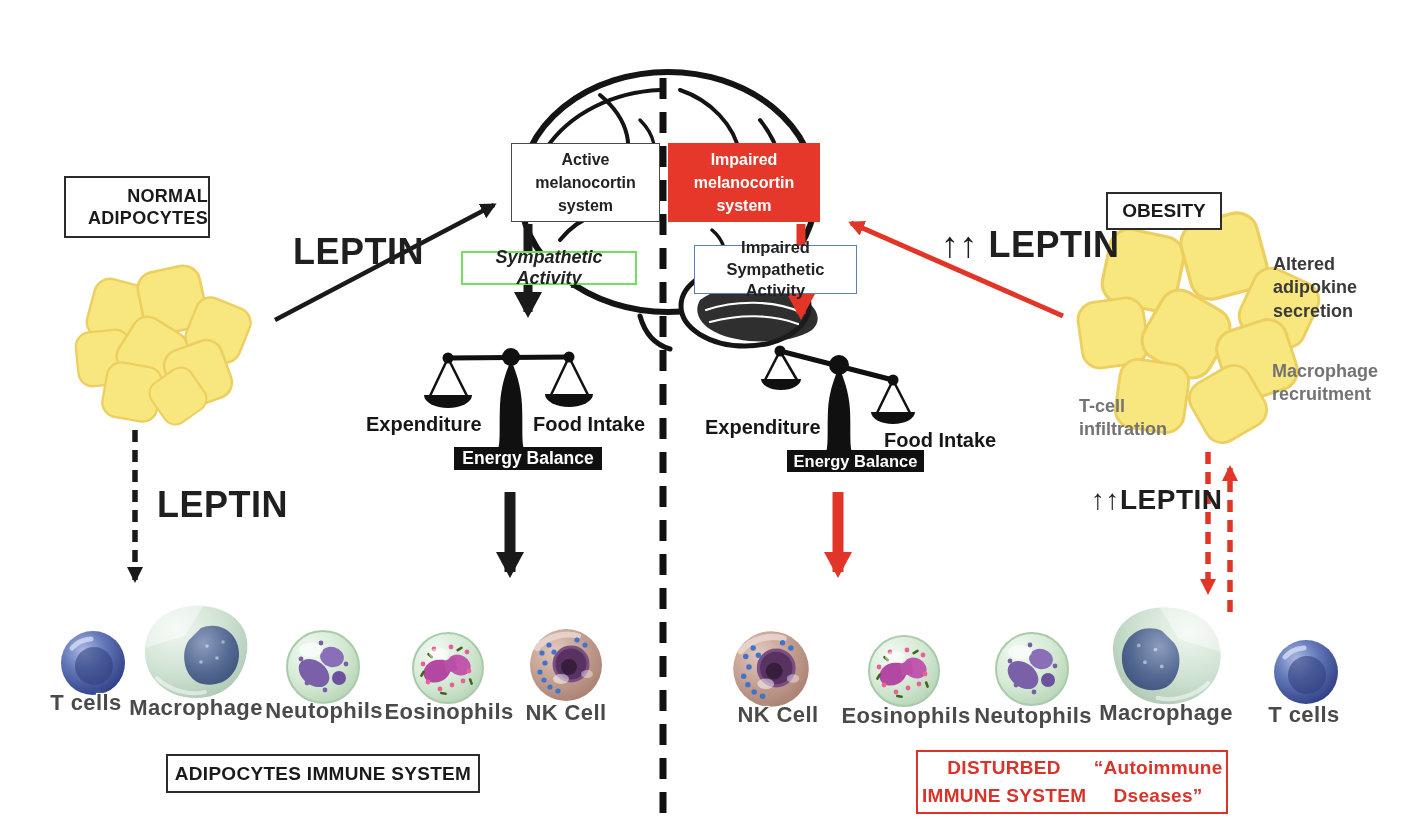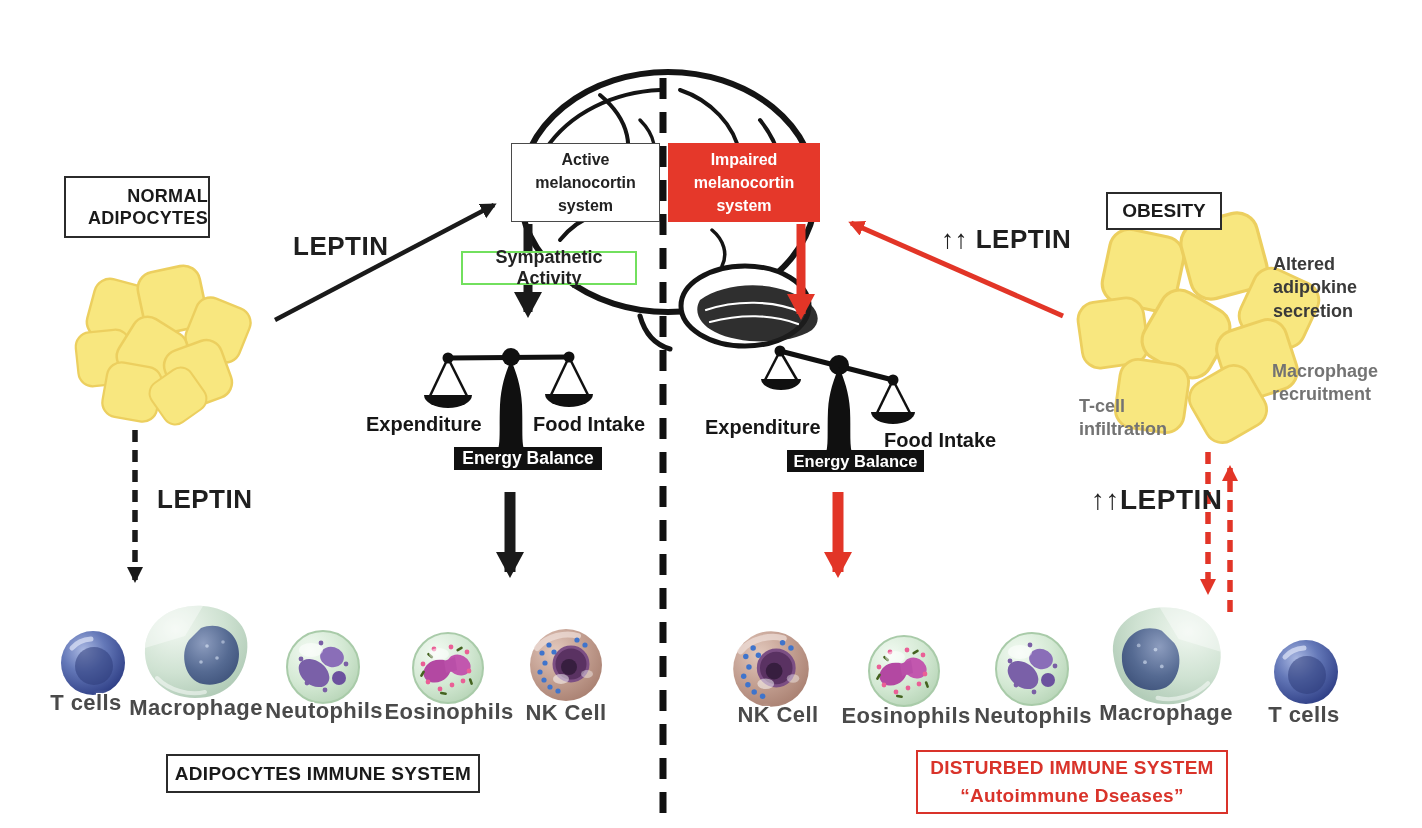--- a/index.html
+++ b/index.html
@@ -10,33 +10,33 @@
   #gfx{position:absolute;left:0;top:0;z-index:1;}
   .abs{position:absolute;z-index:4;box-sizing:border-box;}
   .box{background:#fff;display:flex;align-items:center;justify-content:center;text-align:center;}
   .b-black{border:2.5px solid #2b2b2b;font-weight:700;}
   .b-thin{border:1.5px solid #4a4a4a;}
   .src-box{width:146px;height:62px;font-size:18px;line-height:1.25;letter-spacing:.3px;text-align:right;}
   .mel-box{width:149px;height:79px;font-size:16px;font-weight:600;line-height:1.45;color:#222;}
   .mel-red{background:#e5382a;color:#ffffff;border:1px solid #e5382a;}
   .symp-green{border:2.5px solid #72e05e;width:176px;height:34px;font-size:18px;font-weight:600;color:#222;}
   .symp-blue{border:1.8px solid #5b80b6;width:163px;height:49px;font-size:16.5px;font-weight:600;line-height:1.3;color:#222;}
-  .leptin{font-weight:700;font-size:26px;color:#1f1f1f;letter-spacing:.5px;white-space:nowrap;}
+  .leptin{font-weight:700;font-size:36px;color:#1f1f1f;letter-spacing:.5px;white-space:nowrap;}
   .scale-word{font-weight:700;font-size:20px;color:#161616;white-space:nowrap;}
   .eb-box{background:#101010;color:#fff;font-weight:700;font-size:17.5px;display:flex;align-items:center;justify-content:center;white-space:nowrap;margin-left:16px;}
   .anno{font-size:18px;line-height:1.3;color:#333;}
   .anno.bold{font-weight:700;color:#737373;}
   .anno.semi{font-weight:600;color:#3a3a3a;}
   .cell-label{
     position:absolute;z-index:5;transform:translateX(-50%);
     font-weight:700;font-size:22px;color:#4a4a4a;white-space:nowrap;letter-spacing:.4px;
     text-shadow:-1.5px -1.5px 0 #fff,1.5px -1.5px 0 #fff,-1.5px 1.5px 0 #fff,1.5px 1.5px 0 #fff,0 0 4px #fff;
   }
   .outcome{font-weight:700;font-size:19px;letter-spacing:.3px;}
-  .outcome-red{border:2.5px solid #d9332a;color:#d9332a;flex-direction:column;line-height:1.5;}
+  .outcome-red{border:2.5px solid #d9332a;color:#d9332a;flex-direction:row;line-height:1.5;}
 </style>
 </head>
 <body>
 
 <div id="canvas">
 
 <svg id="gfx" width="1422" height="828" viewBox="0 0 1422 828">
   <defs>
     <marker id="mBlackMed" markerUnits="userSpaceOnUse" markerWidth="26" markerHeight="22" refX="13" refY="8" orient="auto">
           <path d="M0,0 L16,8 L0,16 Z" fill="#1a1a1a"></path>
@@ -259,24 +259,27 @@
 <div class="abs leptin" style="left:293px;top:231px;">LEPTIN</div>
 
 <div class="abs box b-thin mel-box" style="left:511px;top:143px;">
       <span style="width:132px;">Active melanocortin system</span>
     </div>
 
 <div class="abs box mel-box mel-red" style="left:668px;top:143px;width:152px;">
       <span style="width:132px;">Impaired melanocortin system</span>
     </div>
 
-<div class="abs box symp-green" style="left:461px;top:251px;">
+<div class="abs box symp-green" style="left:461px;top:251px;font-style:italic;">
       <span>Sympathetic Activity</span>
     </div>
 
+<div class="abs box symp-blue" style="left:694px;top:245px;">
+      <span>Impaired Sympathetic Activity</span>
+    </div>
 
 <div class="abs leptin" style="left:941px;top:224px;">↑↑ LEPTIN</div>
 
 <div class="abs box b-black" style="left:1106px;top:192px;width:116px;height:38px;font-size:19px;">
       <span>OBESITY</span>
     </div>
 
 <div class="abs anno semi" style="left:1273px;top:253px;width:148px;">Altered adipokine secretion</div>
 <div class="abs anno bold" style="left:1272px;top:360px;width:130px;">Macrophage recruitment</div>
 <div class="abs anno bold" style="left:1079px;top:395px;width:110px;">T-cell infiltration</div>

